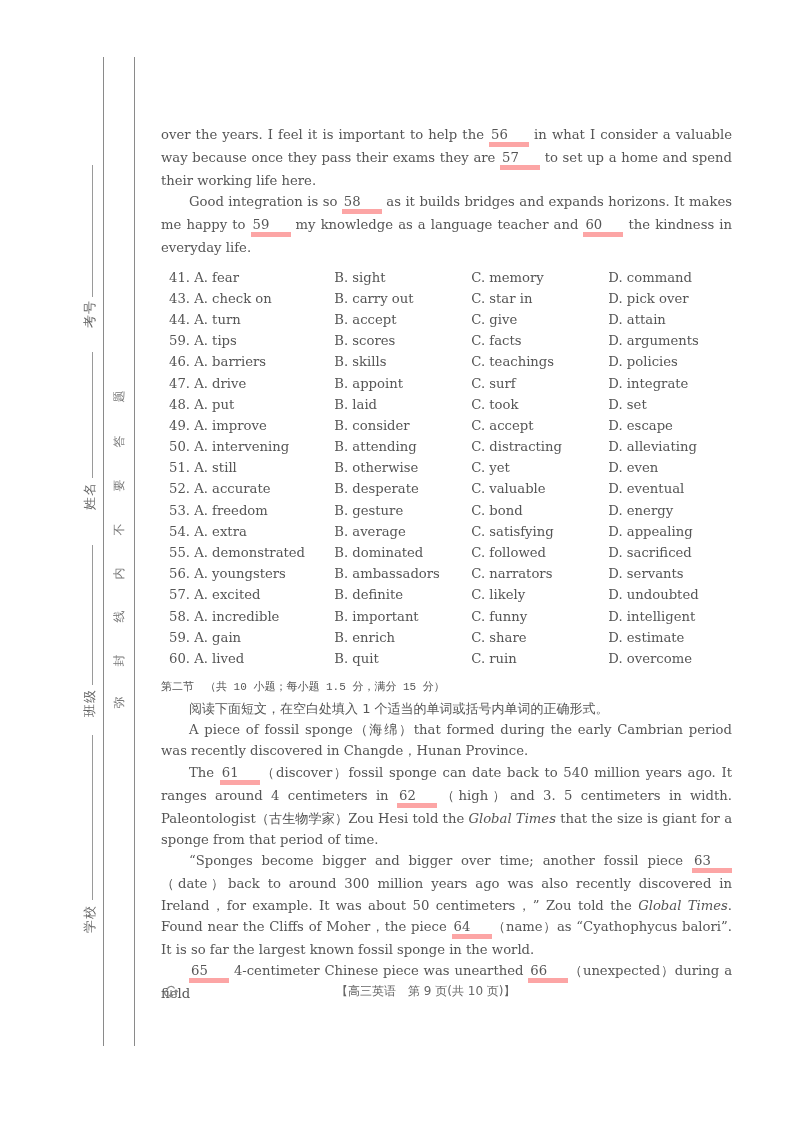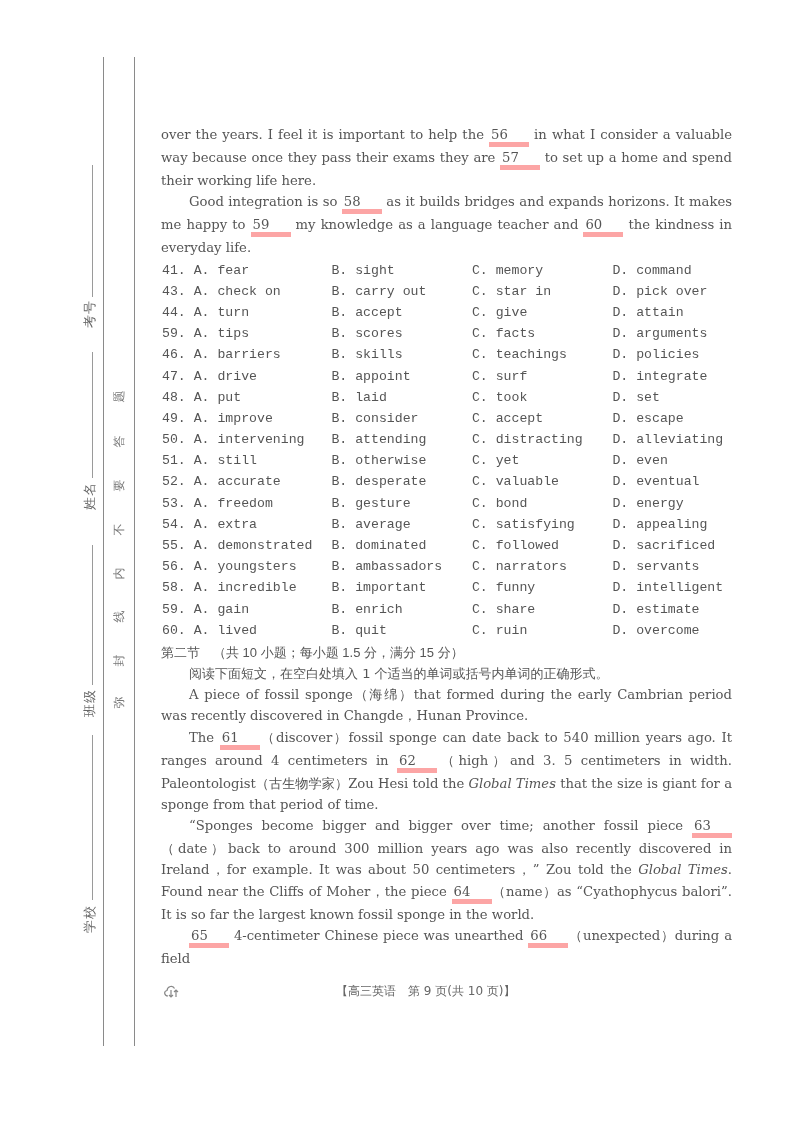--- a/index.html
+++ b/index.html
@@ -17,25 +17,25 @@
     position: absolute; left: 112px; font-family: "DejaVu Sans", sans-serif; font-size: 12px; color: #777;
     transform: rotate(-90deg); width: 14px; text-align: center;
   }
   .content { position: absolute; left: 161px; top: 124px; width: 571px; font-size: 13.2px; line-height: 21.3px; }
   .para { margin: 0; text-align: justify; text-align-last: left; }
   .indent { text-indent: 28px; }
   .blank {
     display: inline-block; min-width: 36px; border-bottom: 5px solid #fca5a5; text-align: center;
     text-indent: 0; line-height: 15px; padding: 0 2px;
   }
-  .opts { margin: 1px; padding: 0; list-style: none; font-family: Liberation Mono, monospace; }
+  .opts { margin: 8px; padding: 0; list-style: none; }
   .opt-row { display: flex; height: 21.2px; line-height: 21.2px; }
   .opt-row span { display: block; white-space: nowrap; }
   .c0 { width: 170px; } .c1 { width: 141px; } .c2 { width: 141px; } .c3 { width: 119px; }
-  .sec-title { font-family: Liberation Sans, sans-serif; font-size: 13px; color: #555; line-height: 21px; }
+  .sec-title { font-family: Liberation Mono, monospace; font-size: 11px; color: #555; line-height: 21px; }
   .instr { font-family: "DejaVu Sans", sans-serif; font-size: 13px; text-indent: 28px; line-height: 21px; }
   i { font-style: italic; }
   .footer { position: absolute; top: 983px; left: 0; width: 800px; }
   .footer-text { position: absolute; left: 336px; top: 0; font-family: "DejaVu Sans", sans-serif; font-size: 12px; color: #666; }
   .cloud-icon { position: absolute; left: 162px; top: -1px; }
 </style>
 </head>
 <body>
 
 <div>
@@ -151,20 +151,26 @@
         <span class="c0"><span style="display:inline">55.</span> <span style="display:inline">A. demonstrated</span></span>
         <span class="c1">B. dominated</span>
         <span class="c2">C. followed</span>
         <span class="c3">D. sacrificed</span>
       </li>
       <li class="opt-row">
         <span class="c0"><span style="display:inline">56.</span> <span style="display:inline">A. youngsters</span></span>
         <span class="c1">B. ambassadors</span>
         <span class="c2">C. narrators</span>
         <span class="c3">D. servants</span>
+      </li>
+      <li class="opt-row">
+        <span class="c0"><span style="display:inline">57.</span> <span style="display:inline">A. excited</span></span>
+        <span class="c1">B. definite</span>
+        <span class="c2">C. likely</span>
+        <span class="c3">D. undoubted</span>
       </li>
       <li class="opt-row">
         <span class="c0"><span style="display:inline">58.</span> <span style="display:inline">A. incredible</span></span>
         <span class="c1">B. important</span>
         <span class="c2">C. funny</span>
         <span class="c3">D. intelligent</span>
       </li>
       <li class="opt-row">
         <span class="c0"><span style="display:inline">59.</span> <span style="display:inline">A. gain</span></span>
         <span class="c1">B. enrich</span>

